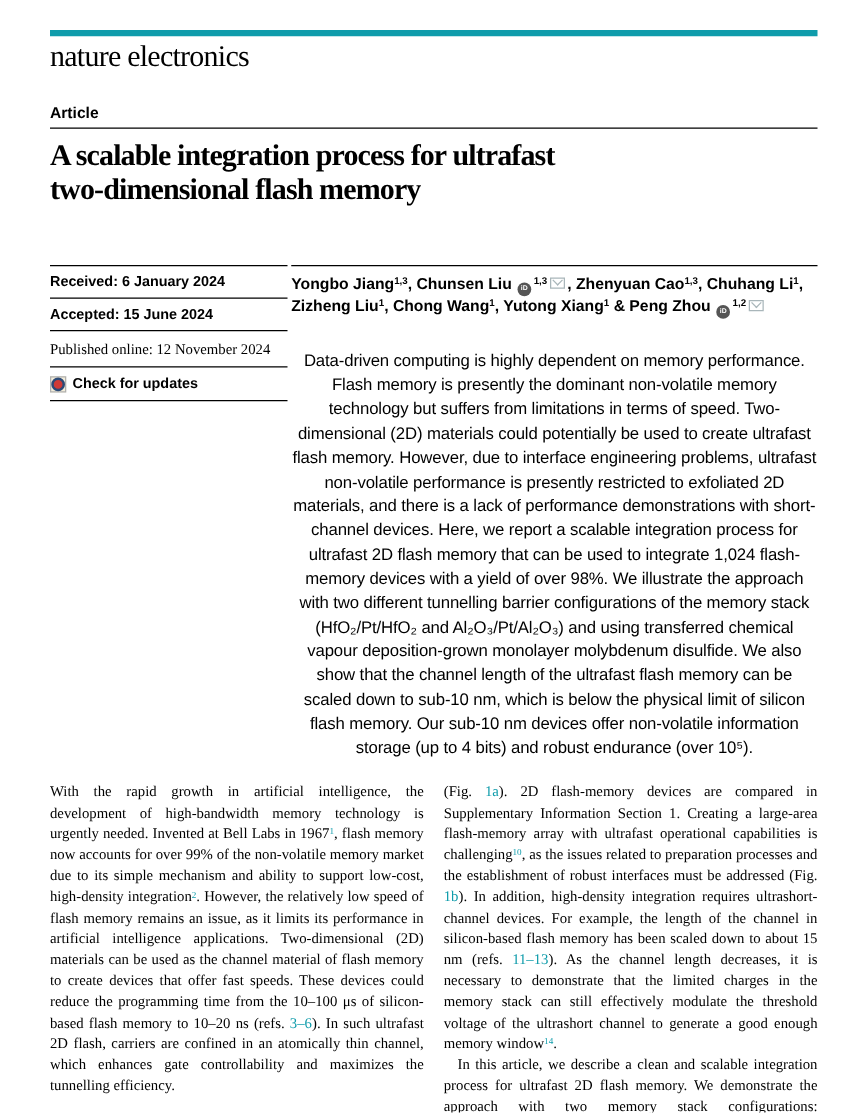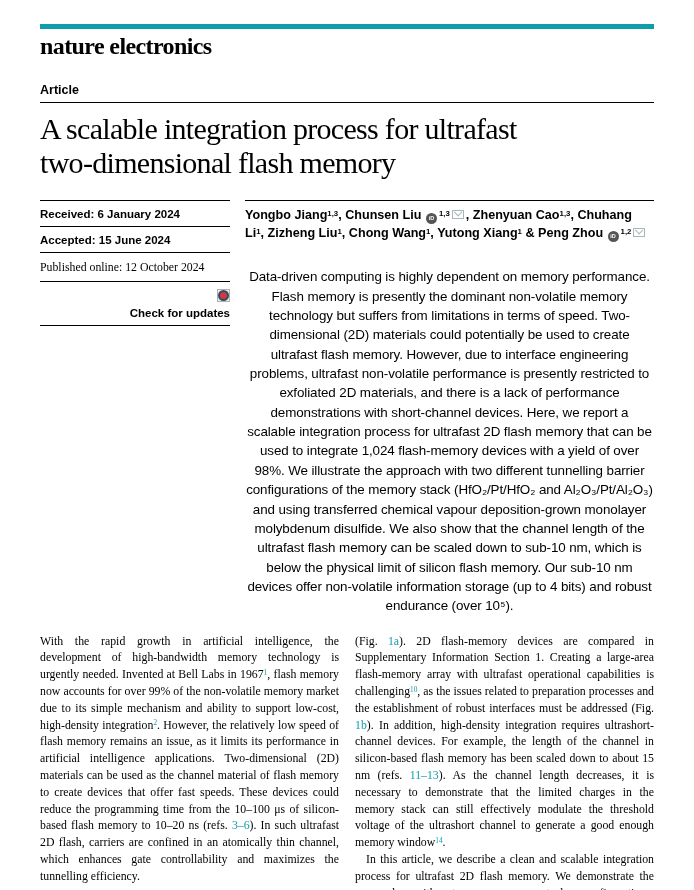--- a/index.html
+++ b/index.html
@@ -9,42 +9,42 @@
     font-family:"Liberation Sans","DejaVu Sans",sans-serif;color:#000;
     -webkit-font-smoothing:antialiased;
   }
   .accent-text{color:#0f9cab;}
   sup{font-size:0.62em;line-height:0;position:relative;vertical-align:baseline;top:-0.45em;}
 
   
   .top-bar{margin-top:24px;height:5px;background:#0f9cab;}
   .journal{
     font-family:"Liberation Serif","DejaVu Serif",serif;
-    font-weight:700;font-size:24px;letter-spacing:-0.6px;margin-top:4px;
+    font-weight:400;font-size:24px;letter-spacing:-0.6px;margin-top:4px;
   }
   .masthead-row{display:flex;justify-content:space-between;align-items:flex-start;margin-top:23px;}
   .article-label{font-weight:700;font-size:12.5px;}
   .doi-link{font-weight:700;font-size:11px;text-decoration:none;}
   .masthead-rule{border-top:1.5px solid #000;margin-top:5px;}
 
   
   .page-title{
     font-family:"Liberation Serif","DejaVu Serif",serif;
-    font-weight:400;font-size:30px;line-height:1.14;letter-spacing:-0.7px;
+    font-weight:700;font-size:24px;line-height:1.14;letter-spacing:-0.7px;
     margin-top:9px;white-space:pre-line;
   }
 
   
-  .meta-grid{display:grid;grid-template-columns:190px 1fr;column-gap:15px;margin-top:20px;}
+  .meta-grid{display:grid;grid-template-columns:190px 1fr;column-gap:3px;margin-top:45px;}
   .dates-list{border-top:1px solid #000;}
   .date-row{border-bottom:1px solid #000;padding:7px 0 6px 0;font-weight:700;font-size:11.5px;}
   .date-row.published{
     font-family:"Liberation Serif","DejaVu Serif",serif;font-weight:400;font-size:11.8px;
   }
-  .check-row{display:flex;align-items:flex-end;gap:5px;cursor:pointer;flex-direction:column;}
+  .check-row{display:flex;align-items:flex-start;gap:5px;cursor:pointer;}
   .crossmark{
     width:13px;height:13px;background:#f4eeda;border:1px solid #b0b0b0;
     display:inline-flex;align-items:center;justify-content:center;box-sizing:border-box;flex:0 0 auto;
   }
   .crossmark-dot{width:7px;height:7px;border-radius:50%;background:#cf3a36;border:2px solid #2d4a77;}
 
   .authors-block{border-top:1px solid #000;padding-top:6px;}
   .authors-line{font-weight:700;font-size:12.6px;line-height:1.42;}
   .inline-icon{display:inline-block;vertical-align:-1px;}
   .orcid-icon{
@@ -86,21 +86,21 @@
 </div>
 <div class="masthead-rule"></div>
 
 <h1 class="page-title">A scalable integration process for ultrafast
 two-dimensional flash memory</h1>
 
 <div class="meta-grid">
   <div class="dates-list">
     <div class="date-row">Received: 6 January 2024</div>
     <div class="date-row">Accepted: 15 June 2024</div>
-    <div class="date-row published">Published online: 12 October 2024</div>
+    <div class="date-row published">Published online: 12 November 2024</div>
     <div class="date-row check-row">
       <span class="crossmark">
           <span class="crossmark-dot"></span>
         </span>
       <span>Check for updates</span>
     </div>
   </div>
 
   <div class="authors-block">
     <div class="authors-line"><span>Yongbo Jiang</span><sup>1,3</sup><span>, Chunsen Liu </span><span class="inline-icon orcid-icon">iD</span><sup>1,3</sup><span class="inline-icon email-icon"></span><span>, Zhenyuan Cao</span><sup>1,3</sup><span>, Chuhang Li</span><sup>1</sup><span>, Zizheng Liu</span><sup>1</sup><span>, Chong Wang</span><sup>1</sup><span>, Yutong Xiang</span><sup>1</sup><span> &amp; Peng Zhou </span><span class="inline-icon orcid-icon">iD</span><sup>1,2</sup><span class="inline-icon email-icon"></span></div>

